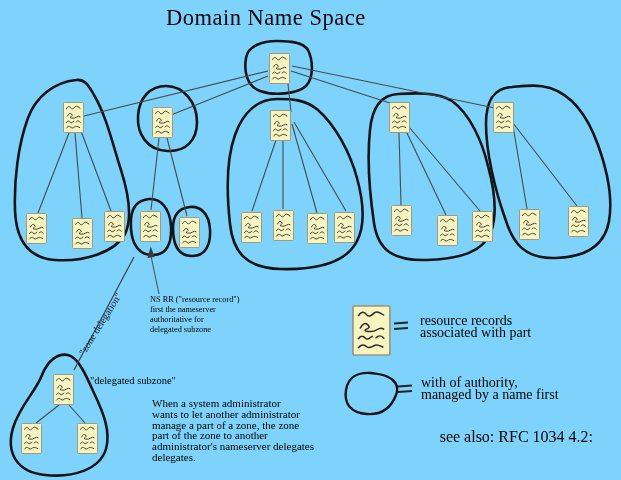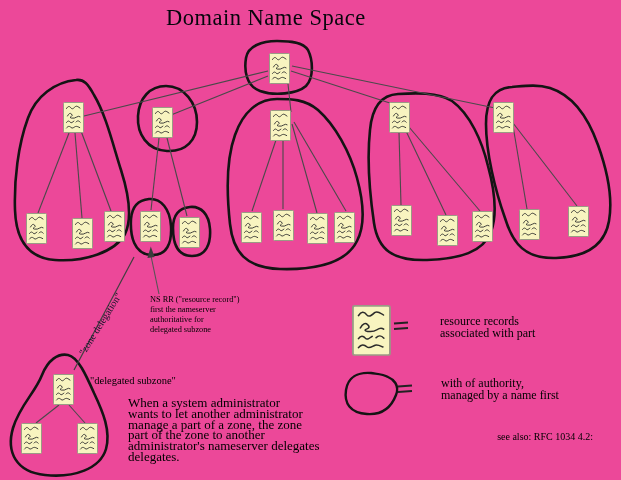--- a/index.html
+++ b/index.html
@@ -1,32 +1,32 @@
 <!DOCTYPE html>
 <html><head>
 <meta charset="utf-8">
 <style>
   html,body{margin:0;padding:0;background:#ffffff;}
   .stage{
-    position:relative;width:621px;height:480px;background:#ec4899;overflow:hidden;
+    position:relative;width:621px;height:480px;background:#7dd3fc;overflow:hidden;
     font-family:"Liberation Serif", serif;color:#000;
   }
   .stage svg{position:absolute;left:0;top:0;}
   .txt{position:absolute;white-space:nowrap;}
   .title{
     font-size:22.5px;color:#06060c;letter-spacing:0.5px;
   }
   .small-note{font-size:8.3px;line-height:10px;white-space:nowrap;}
-  .para{font-size:13px;line-height:10.8px;white-space:nowrap;}
+  .para{font-size:11px;line-height:10.8px;white-space:nowrap;margin-left:24px;}
   .sub-label{font-size:10.5px;}
   .rot-label{
     font-size:10px;transform-origin:0 100%;transform:rotate(-58deg);color:#15152a;
   }
-  .legend-txt{font-size:12px;line-height:12.2px;margin-left:20px;}
-  .see-also{font-size:10px;line-height:12.5px;text-align:right;}
+  .legend-txt{font-size:14px;line-height:12.2px;}
+  .see-also{font-size:16px;line-height:12.5px;text-align:right;}
   .b{font-weight:normal;}
 </style>
 </head>
 <body>
 
 <div class="stage">
 
   <svg width="621" height="480" viewBox="0 0 621 480">
     <defs>
       <g id="card">

